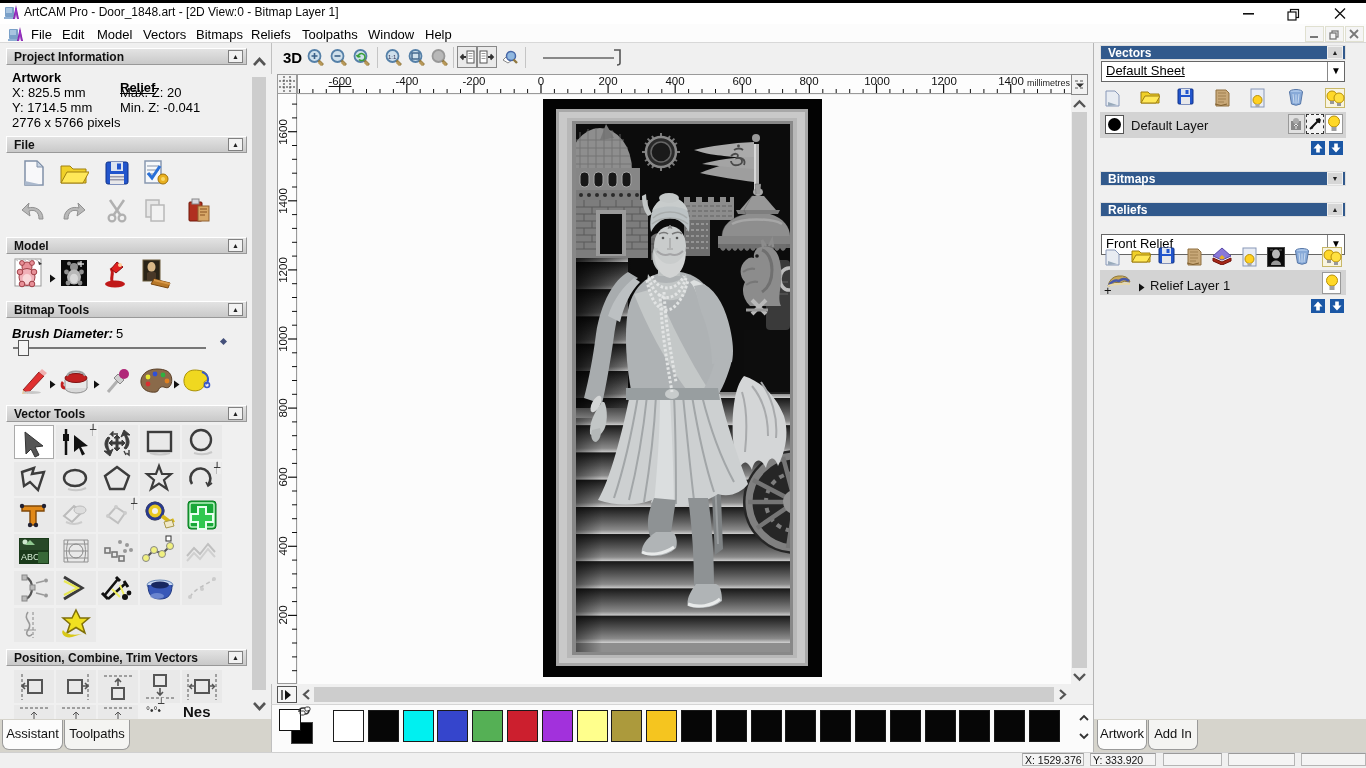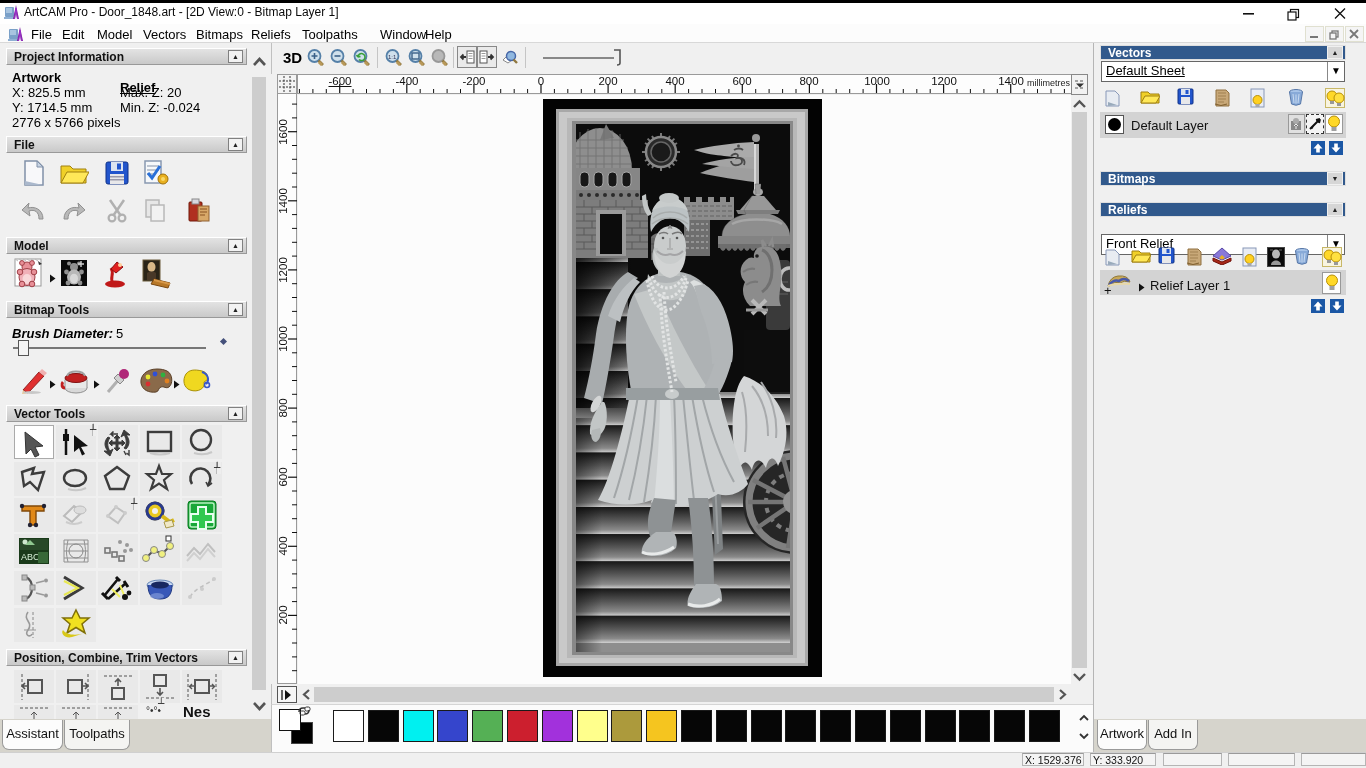--- a/index.html
+++ b/index.html
@@ -44,21 +44,21 @@
       <path d="M9 15 L12 1 L15 15 L13 15 L12 9 L11 15 Z" fill="#7a1fa0"></path>
       <path d="M10.5 15 L12 4 L13.5 15" fill="none" stroke="#9b30c8" stroke-width="1"></path>
     </svg></div>
 <div class="menu" style="left:31px;">File</div>
 <div class="menu" style="left:62px;">Edit</div>
 <div class="menu" style="left:97px;">Model</div>
 <div class="menu" style="left:143px;">Vectors</div>
 <div class="menu" style="left:196px;">Bitmaps</div>
 <div class="menu" style="left:251px;">Reliefs</div>
 <div class="menu" style="left:302px;">Toolpaths</div>
-<div class="menu" style="left:380px;">Window</div>
+<div class="menu" style="left:368px;">Window</div>
 <div class="menu" style="left:425px;">Help</div>
 <svg class="abs" style="left:1305px;top:26px;" width="60" height="16" viewBox="0 0 60 16">
 <rect x="0.5" y="0.5" width="18" height="15" fill="#f5f5f5" stroke="#e0e0d0"></rect>
 <rect x="20.5" y="0.5" width="18" height="15" fill="#f5f5f5" stroke="#e0e0d0"></rect>
 <rect x="40.5" y="0.5" width="18" height="15" fill="#f5f5f5" stroke="#e0e0d0"></rect>
 <rect x="5" y="10" width="8" height="2" fill="#777"></rect>
 <rect x="27" y="5" width="6" height="6" fill="none" stroke="#777" stroke-width="1.3"></rect>
     <rect x="25" y="7" width="6" height="6" fill="#f5f5f5" stroke="#777" stroke-width="1.3"></rect>
 <path d="M45 4 L53 12 M53 4 L45 12" stroke="#777" stroke-width="1.8"></path>
 </svg>
@@ -67,21 +67,21 @@
 <div class="hdr" style="top:136px;">File<div class="hdrbtn">▲</div></div>
 <div class="hdr" style="top:237px;">Model<div class="hdrbtn">▲</div></div>
 <div class="hdr" style="top:301px;">Bitmap Tools<div class="hdrbtn">▲</div></div>
 <div class="hdr" style="top:405px;">Vector Tools<div class="hdrbtn">▲</div></div>
 <div class="hdr" style="top:649px;">Position, Combine, Trim Vectors<div class="hdrbtn">▲</div></div>
 <div class="abs" style="left:12px;top:70px;font-size:13px;color:#000;font-weight:bold;">Artwork</div>
 <div class="abs" style="left:120px;top:80px;font-size:13px;color:#000;font-weight:bold;text-decoration:underline;">Relief</div>
 <div class="abs" style="left:12px;top:85px;font-size:13px;color:#000;">X: 825.5 mm</div>
 <div class="abs" style="left:120px;top:85px;font-size:13px;color:#000;">Max. Z: 20</div>
 <div class="abs" style="left:12px;top:100px;font-size:13px;color:#000;">Y: 1714.5 mm</div>
-<div class="abs" style="left:120px;top:100px;font-size:13px;color:#000;">Min. Z: -0.024</div>
+<div class="abs" style="left:120px;top:100px;font-size:13px;color:#000;">Min. Z: -0.041</div>
 <div class="abs" style="left:12px;top:115px;font-size:13px;color:#000;">2776 x 5766 pixels</div>
 <div class="abs" style="left:21px;top:159px;"><svg width="26" height="28" viewBox="0 0 26 28">
       <path d="M4 2 L16 2 L22 8 L22 26 L4 26 Z" fill="#f8f8fa" stroke="#8090a8" stroke-width="1.5"></path>
       <path d="M16 2 L16 8 L22 8 Z" fill="#c8d4e4" stroke="#8090a8"></path>
       <path d="M4 22 L22 26 L4 26 Z" fill="#aab8cc"></path>
     </svg></div>
 <div class="abs" style="left:59px;top:160px;"><svg width="30" height="26" viewBox="0 0 30 26">
       <path d="M2 6 L11 6 L14 9 L27 9 L27 23 L2 23 Z" fill="#f0d028" stroke="#a08010"></path>
       <path d="M2 23 L8 12 L30 12 L24 23 Z" fill="#ffe858" stroke="#a08010"></path>
     </svg></div>

